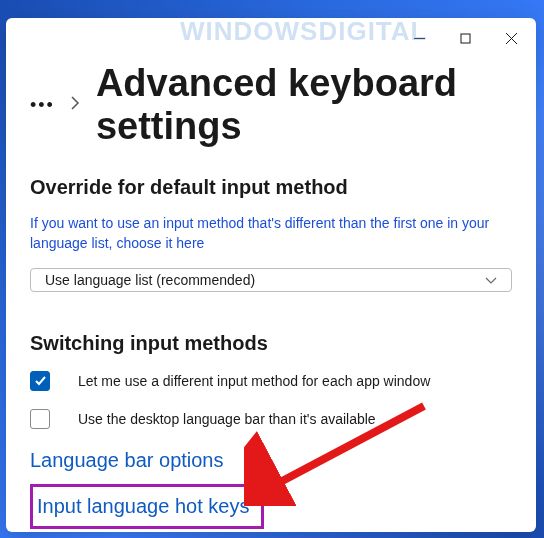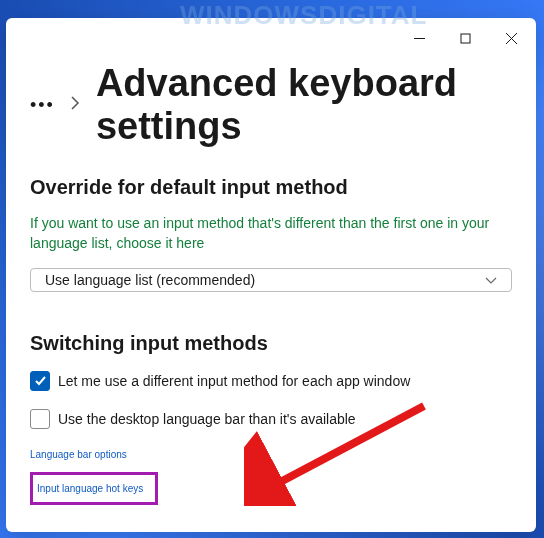--- a/index.html
+++ b/index.html
@@ -9,33 +9,33 @@
 .window { position: absolute; top: 18px; left: 6px; width: 530px; height: 514px; background: #ffffff; border-radius: 6px; box-shadow: 0 6px 24px rgba(0,0,0,0.2); display: flex; flex-direction: column; }
 .titlebar { height: 40px; display: flex; justify-content: flex-end; align-items: center; padding-right: 2px; }
 .win-btn { width: 46px; height: 40px; display: flex; align-items: center; justify-content: center; color: #1a1a1a; cursor: pointer; }
 .win-btn svg { width: 11px; height: 11px; }
 .content { padding: 4px 24px 16px 24px; flex: 1; overflow: hidden; }
 .breadcrumb { display: flex; align-items: center; gap: 16px; margin-bottom: 28px; }
 .bc-dots { font-size: 18px; color: #1a1a1a; letter-spacing: 2px; line-height: 1; }
 .bc-chevron { color: #555; }
 .page-title { font-size: 38px; font-weight: 600; color: #1a1a1a; }
 .section-head { font-size: 20px; font-weight: 600; color: #1a1a1a; margin-bottom: 14px; }
-.desc { font-size: 14px; color: #15803d; line-height: 1.45; margin-bottom: 14px; }
+.desc { font-size: 14px; color: #1d4ed8; line-height: 1.45; margin-bottom: 14px; }
 .dropdown { border: 1px solid #bdbdbd; border-radius: 4px; height: 24px; display: flex; align-items: center; justify-content: space-between; padding: 0 14px; font-size: 14px; color: #1a1a1a; cursor: pointer; margin-bottom: 40px; }
 .dropdown-chev { color: #666; }
-.chk-row { display: flex; align-items: center; gap: 8px; margin-bottom: 18px; margin-top: 16px; }
+.chk-row { display: flex; align-items: center; gap: 28px; margin-bottom: 18px; margin-top: 16px; }
 .chk-row + .chk-row { margin-top: 10px; }
 .chkbox { width: 20px; height: 20px; border-radius: 3px; display: flex; align-items: center; justify-content: center; flex-shrink: 0; cursor: pointer; }
 .chkbox.checked { background: #005fb8; border: 1px solid #005fb8; }
 .chkbox.unchecked { background: #fff; border: 1px solid #8a8a8a; }
 .chkbox svg { width: 13px; height: 13px; }
 .chk-label { font-size: 14px; color: #1a1a1a; }
-.link { display: block; font-size: 10px; color: #0f5bc1; cursor: pointer; margin-top: 20px; }
+.link { display: block; font-size: 20px; color: #0f5bc1; cursor: pointer; margin-top: 20px; }
 .link.highlight { padding: 8px 12px 8px 4px; border: 3px solid #a21caf; display: inline-block; margin-top: 12px; }
-.watermark { position: absolute; top: 0; left: 180px; font-size: 26px; font-weight: 700; letter-spacing: 1px; color: rgba(120,170,220,0.35); font-family: Arial, sans-serif; text-transform: uppercase; pointer-events: none; z-index: 9; }
+.watermark { position: absolute; top: 16px; left: 180px; font-size: 26px; font-weight: 700; letter-spacing: 1px; color: rgba(120,170,220,0.35); font-family: Arial, sans-serif; text-transform: uppercase; pointer-events: none; z-index: 9; }
 .arrow-overlay { position: absolute; top: 396px; left: 244px; width: 200px; height: 110px; z-index: 8; pointer-events: none; }
 </style>
 </head>
 <body>
 
 <div class="bg-curve"></div>
 <div class="watermark">WindowsDigital</div>
 
 <div class="window">
   <div class="titlebar">

